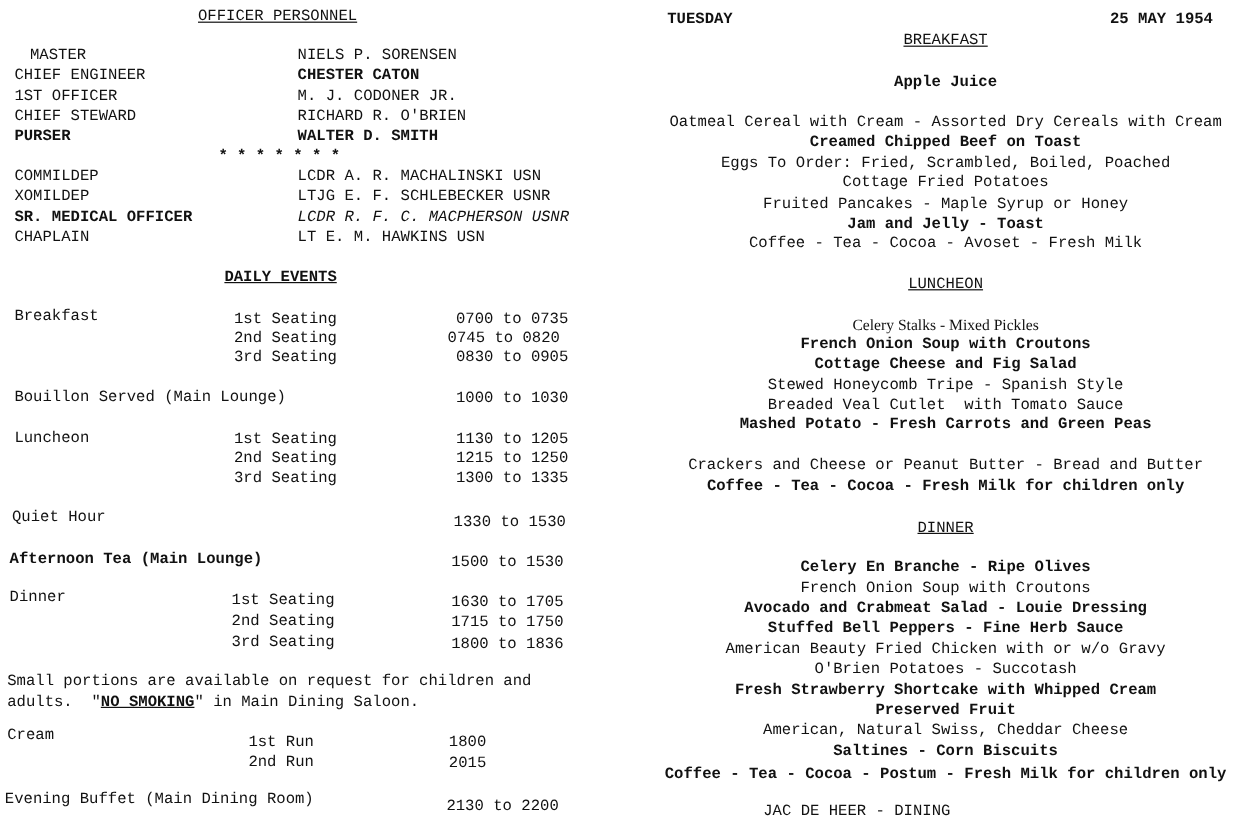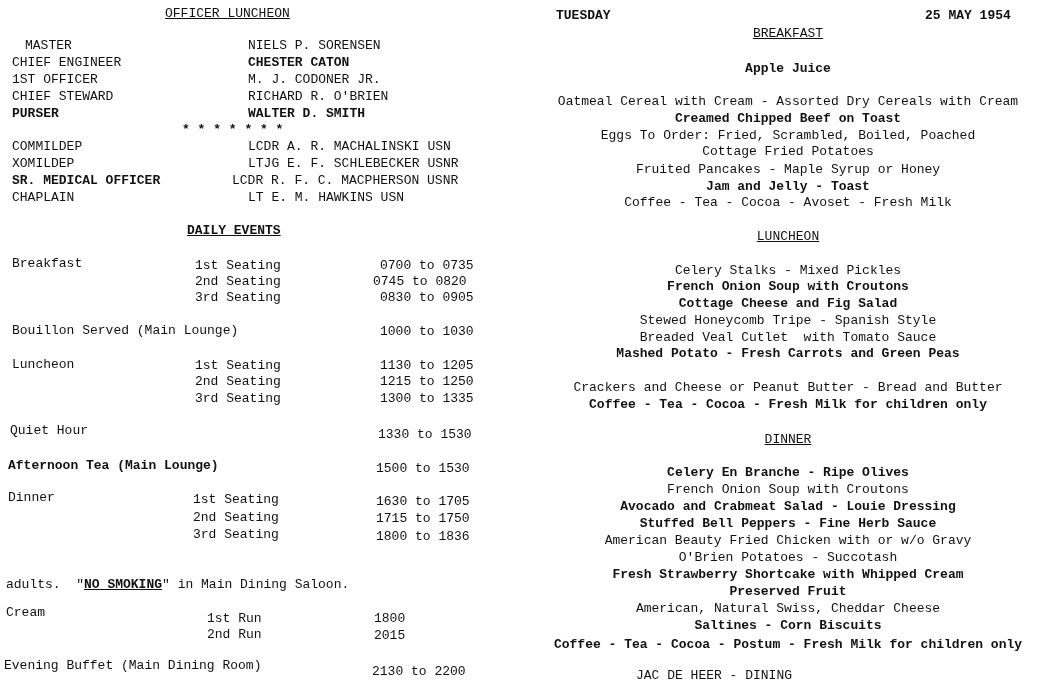--- a/index.html
+++ b/index.html
@@ -9,42 +9,42 @@
   .abs { position:absolute; white-space:pre; line-height:16px; }
   .u { text-decoration:underline; }
   .b { font-weight:bold; }
   .center { position:absolute; left:528px; width:520px; text-align:center; white-space:pre; line-height:17px; }
 </style>
 </head>
 <body>
 
 <div class="page">
 
-  <div class="abs u" style="left:165px;top:6px;">OFFICER LUNCHEON</div>
+  <div class="abs u" style="left:165px;top:6px;">OFFICER PERSONNEL</div>
 
   <div>
     <div class="abs" style="left:25px;top:38px;">MASTER</div>
     <div class="abs" style="left:248px;top:38px;">NIELS P. SORENSEN</div>
     <div class="abs" style="left:12px;top:55px;">CHIEF ENGINEER</div>
     <div class="abs b" style="left:248px;top:55px;">CHESTER CATON</div>
     <div class="abs" style="left:12px;top:72px;">1ST OFFICER</div>
     <div class="abs" style="left:248px;top:72px;">M. J. CODONER JR.</div>
     <div class="abs" style="left:12px;top:89px;">CHIEF STEWARD</div>
     <div class="abs" style="left:248px;top:89px;">RICHARD R. O'BRIEN</div>
     <div class="abs b" style="left:12px;top:106px;">PURSER</div>
     <div class="abs b" style="left:248px;top:106px;">WALTER D. SMITH</div>
 
     <div class="abs b" style="left:182px;top:122px;">* * * * * * *</div>
 
     <div class="abs" style="left:12px;top:139px;">COMMILDEP</div>
     <div class="abs" style="left:248px;top:139px;">LCDR A. R. MACHALINSKI USN</div>
     <div class="abs" style="left:12px;top:156px;">XOMILDEP</div>
     <div class="abs" style="left:248px;top:156px;">LTJG E. F. SCHLEBECKER USNR</div>
     <div class="abs b" style="left:12px;top:173px;">SR. MEDICAL OFFICER</div>
-    <div class="abs" style="left:232px;top:173px;">LCDR R. F. C. MACPHERSON USNR</div>
+    <div class="abs" style="left:248px;top:173px;font-style:italic;">LCDR R. F. C. MACPHERSON USNR</div>
     <div class="abs" style="left:12px;top:190px;">CHAPLAIN</div>
     <div class="abs" style="left:248px;top:190px;">LT E. M. HAWKINS USN</div>
   </div>
 
   <div class="abs u b" style="left:187px;top:223px;">DAILY EVENTS</div>
 
   <div>
     <div class="abs" style="left:12px;top:256px;">Breakfast</div>
     <div class="abs" style="left:195px;top:258px;">1st Seating</div>
     <div class="abs" style="left:380px;top:258px;">0700 to 0735</div>
@@ -72,20 +72,21 @@
 
     <div class="abs" style="left:8px;top:490px;">Dinner</div>
     <div class="abs" style="left:193px;top:492px;">1st Seating</div>
     <div class="abs" style="left:376px;top:494px;">1630 to 1705</div>
     <div class="abs" style="left:193px;top:510px;">2nd Seating</div>
     <div class="abs" style="left:376px;top:511px;">1715 to 1750</div>
     <div class="abs" style="left:193px;top:527px;">3rd Seating</div>
     <div class="abs" style="left:376px;top:529px;">1800 to 1836</div>
   </div>
 
+  <div class="abs" style="left:6px;top:560px;">Small portions are available on request for children and</div>
   <div class="abs" style="left:6px;top:577px;"><span>adults.  "</span><span class="u b">NO SMOKING</span><span>" in Main Dining Saloon.</span></div>
 
   <div class="abs" style="left:6px;top:605px;">Cream</div>
   <div class="abs" style="left:207px;top:611px;">1st Run</div>
   <div class="abs" style="left:374px;top:611px;">1800</div>
   <div class="abs" style="left:207px;top:627px;">2nd Run</div>
   <div class="abs" style="left:374px;top:628px;">2015</div>
 
   <div class="abs" style="left:4px;top:658px;">Evening Buffet (Main Dining Room)</div>
   <div class="abs" style="left:372px;top:664px;">2130 to 2200</div>
@@ -97,21 +98,21 @@
   <div class="center b" style="top:60px;">Apple Juice</div>
   <div class="center" style="top:93px;">Oatmeal Cereal with Cream - Assorted Dry Cereals with Cream</div>
   <div class="center b" style="top:110px;">Creamed Chipped Beef on Toast</div>
   <div class="center" style="top:127px;">Eggs To Order: Fried, Scrambled, Boiled, Poached</div>
   <div class="center" style="top:143px;">Cottage Fried Potatoes</div>
   <div class="center" style="top:161px;">Fruited Pancakes - Maple Syrup or Honey</div>
   <div class="center b" style="top:178px;">Jam and Jelly - Toast</div>
   <div class="center" style="top:194px;">Coffee - Tea - Cocoa - Avoset - Fresh Milk</div>
 
   <div class="center u" style="top:228px;">LUNCHEON</div>
-  <div class="center" style="top:262px;">Celery Stalks - Mixed Pickles</div>
+  <div class="center" style="top:262px;font-family:Liberation Serif, serif;">Celery Stalks - Mixed Pickles</div>
   <div class="center b" style="top:278px;">French Onion Soup with Croutons</div>
   <div class="center b" style="top:295px;">Cottage Cheese and Fig Salad</div>
   <div class="center" style="top:312px;">Stewed Honeycomb Tripe - Spanish Style</div>
   <div class="center" style="top:329px;">Breaded Veal Cutlet  with Tomato Sauce</div>
   <div class="center b" style="top:345px;">Mashed Potato - Fresh Carrots and Green Peas</div>
   <div class="center" style="top:379px;">Crackers and Cheese or Peanut Butter - Bread and Butter</div>
   <div class="center b" style="top:396px;">Coffee - Tea - Cocoa - Fresh Milk for children only</div>
 
   <div class="center u" style="top:431px;">DINNER</div>
   <div class="center b" style="top:464px;">Celery En Branche - Ripe Olives</div>

